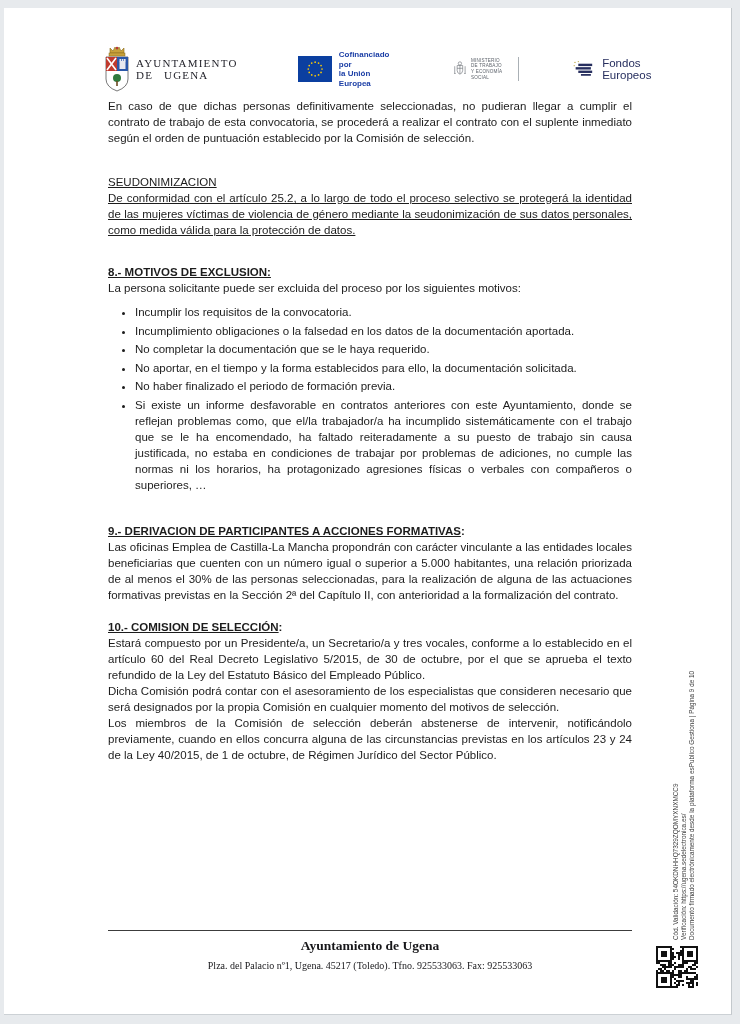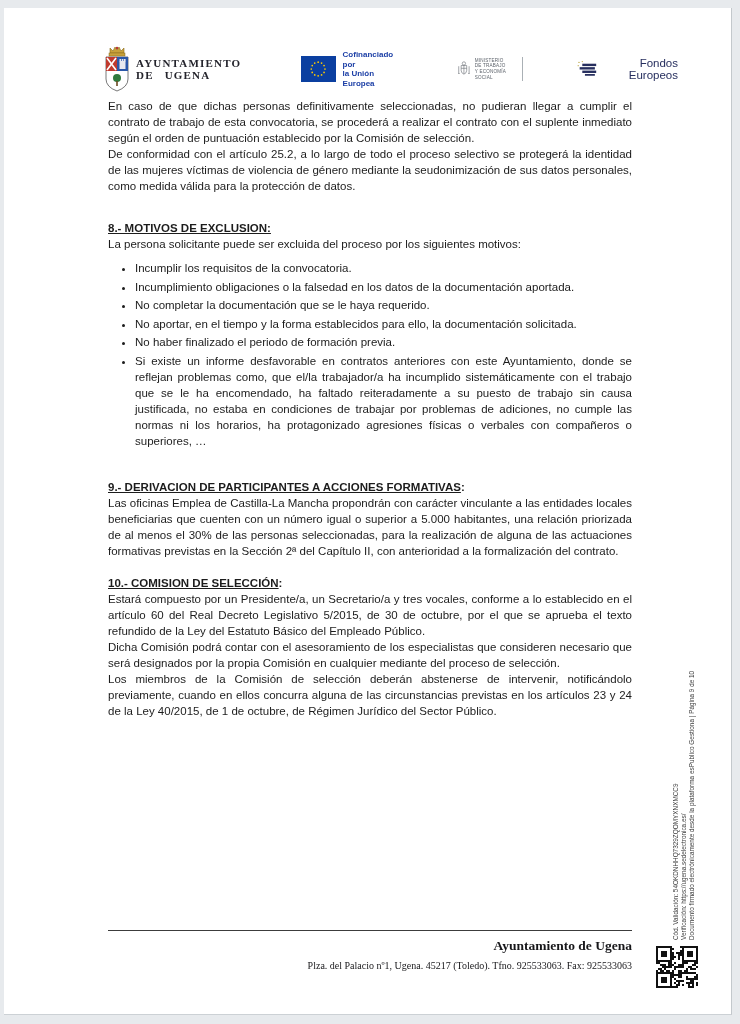--- a/index.html
+++ b/index.html
@@ -9,57 +9,57 @@
     font-family:"Liberation Sans","DejaVu Sans",sans-serif;
   }
   .page{
     position:absolute;left:4px;top:8px;width:727px;height:1006px;
     background:#ffffff;
     border-right:1px solid #c3c8cc;border-bottom:1px solid #ccd1d5;
   }
   
   .logos{position:absolute;left:62px;top:34px;height:54px;display:flex;align-items:center;}
   .logo{display:flex;align-items:center;padding-left:36px;}
-  .ugena-text{margin-left:4px;font-family:"Liberation Serif","DejaVu Serif",serif;font-weight:bold;color:#24242c;font-size:11px;letter-spacing:1.2px;line-height:12px;}
+  .ugena-text{margin-left:4px;font-family:"Liberation Serif","DejaVu Serif",serif;font-weight:normal;color:#24242c;font-size:11px;letter-spacing:1.2px;line-height:12px;}
   .ugena-text .l2{word-spacing:7px;}
   .logo-eu{margin-left:24px;}
   .eu-flag{width:40px;height:26px;background:#0b3fa0;display:block;}
   .eu-text{margin-left:7px;font-size:8px;font-weight:bold;color:#1c3fa6;line-height:9.5px;}
   .logo-min{margin-left:22px;padding-right:12px;border-right:1px solid #aab0b5;}
   .min-text{margin-left:4px;font-size:4.6px;color:#5d636b;line-height:5.6px;letter-spacing:.2px;}
   .logo-fondos{margin-left:18px;}
-  .fondos-label{margin-left:20px;font-size:11.5px;color:#262e5e;font-weight:500;text-align:right;}
+  .fondos-label{margin-left:8px;font-size:11.5px;color:#262e5e;font-weight:500;}
   .logo-clm{margin-left:46px;flex-direction:column;justify-content:flex-end;}
   .clm-label{font-size:5px;font-weight:bold;color:#7c2330;margin-top:2px;white-space:nowrap;}
   .logo-toledo{margin-left:14px;}
   .toledo-text{margin-left:5px;line-height:8px;}
   .toledo-text .l1{font-size:12px;font-weight:800;color:#1d2b23;letter-spacing:.4px;}
   .toledo-text .l2{font-size:6.5px;color:#2d6e52;}
   
   .content{
     position:absolute;left:104px;top:90px;width:524px;
     font-size:11.5px;line-height:16px;color:#1c1c1c;
   }
   .content p{margin:0;text-align:justify;}
   .h{font-weight:bold;}
   .h .u, .plain .u{text-decoration:underline;}
   .plain{font-weight:normal;}
   .h-seudo{margin-top:28px;}
-  .p-seudo{margin-top:41px;}
+  .p-seudo{margin-top:41px;text-decoration:underline;}
   .h-8{margin-top:26px;}
   .p-8{margin-top:42px;}
   .content ul{margin:8px 0 0 0;padding-left:27px;}
   .content li{text-align:justify;margin-bottom:2.5px;}
   .h-9{margin-top:30px;}
   .p-9{margin-top:30px;}
   .h-10{margin-top:16px;}
   .p-10a{margin-top:27px;}
   .p-10{margin-top:11px;}
   
-  .footer{position:absolute;left:104px;top:922px;width:524px;text-align:right;
+  .footer{position:absolute;left:104px;top:922px;width:524px;text-align:center;
     font-family:"Liberation Serif","DejaVu Serif",serif;color:#17171a;}
   .frule{border-top:1px solid #3c3c3c;margin-bottom:7px;}
   .ftitle{font-weight:bold;font-size:13.5px;}
   .faddr{font-size:10px;margin-top:6px;}
   
   .side{
     position:absolute;left:668px;top:932px;width:316px;
     transform:rotate(-90deg);transform-origin:0 0;
     font-size:6.4px;line-height:8px;color:#3a3a3a;white-space:nowrap;
   }
@@ -174,20 +174,23 @@
       <div class="toledo-text">
         <div class="l1">TOLEDO</div>
         <div class="l2">Diputación</div>
       </div>
     </div>
   </div>
 
   <div class="content">
     <p>En caso de que dichas personas definitivamente seleccionadas, no pudieran llegar a cumplir el contrato de trabajo de esta convocatoria, se procederá a realizar el contrato con el suplente inmediato según el orden de puntuación establecido por la Comisión de selección.</p>
 
+    <div class="h plain h-seudo">
+      <span class="u">SEUDONIMIZACION</span>
+    </div>
     <p class="p-seudo">De conformidad con el artículo 25.2, a lo largo de todo el proceso selectivo se protegerá la identidad de las mujeres víctimas de violencia de género mediante la seudonimización de sus datos personales, como medida válida para la protección de datos.</p>
 
     <div class="h h-8">
       <span class="u">8.- MOTIVOS DE EXCLUSION:</span>
     </div>
     <p class="p-8">La persona solicitante puede ser excluida del proceso por los siguientes motivos:</p>
     <ul>
       <li>Incumplir los requisitos de la convocatoria.</li>
       <li>Incumplimiento obligaciones o la falsedad en los datos de la documentación aportada.</li>
       <li>No completar la documentación que se le haya requerido.</li>
@@ -198,21 +201,21 @@
 
     <div class="h h-9">
       <span class="u">9.- DERIVACION DE PARTICIPANTES A ACCIONES FORMATIVAS</span><span>:</span>
     </div>
     <p class="p-9">Las oficinas Emplea de Castilla-La Mancha propondrán con carácter vinculante a las entidades locales beneficiarias que cuenten con un número igual o superior a 5.000 habitantes, una relación priorizada de al menos el 30% de las personas seleccionadas, para la realización de alguna de las actuaciones formativas previstas en la Sección 2ª del Capítulo II, con anterioridad a la formalización del contrato.</p>
 
     <div class="h h-10">
       <span class="u">10.- COMISION DE SELECCIÓN</span><span>:</span>
     </div>
     <p class="p-10">Estará compuesto por un Presidente/a, un Secretario/a y tres vocales, conforme a lo establecido en el artículo 60 del Real Decreto Legislativo 5/2015, de 30 de octubre, por el que se aprueba el texto refundido de la Ley del Estatuto Básico del Empleado Público.</p>
-    <p class="p-10">Dicha Comisión podrá contar con el asesoramiento de los especialistas que consideren necesario que será designados por la propia Comisión en cualquier mediante del proceso de selección.</p>
+    <p class="p-10">Dicha Comisión podrá contar con el asesoramiento de los especialistas que consideren necesario que será designados por la propia Comisión en cualquier momento del motivos de selección.</p>
     <p class="p-10">Los miembros de la Comisión de selección deberán abstenerse de intervenir, notificándolo previamente, cuando en ellos concurra alguna de las circunstancias previstas en los artículos 23 y 24 de la Ley 40/2015, de 1 de octubre, de Régimen Jurídico del Sector Público.</p>
   </div>
 
   <div class="footer">
     <div class="frule"></div>
     <div class="ftitle">Ayuntamiento de Ugena</div>
     <div class="faddr">Plza. del Palacio nº1, Ugena. 45217 (Toledo). Tfno. 925533063. Fax: 925533063</div>
   </div>
 
   <div class="side">

